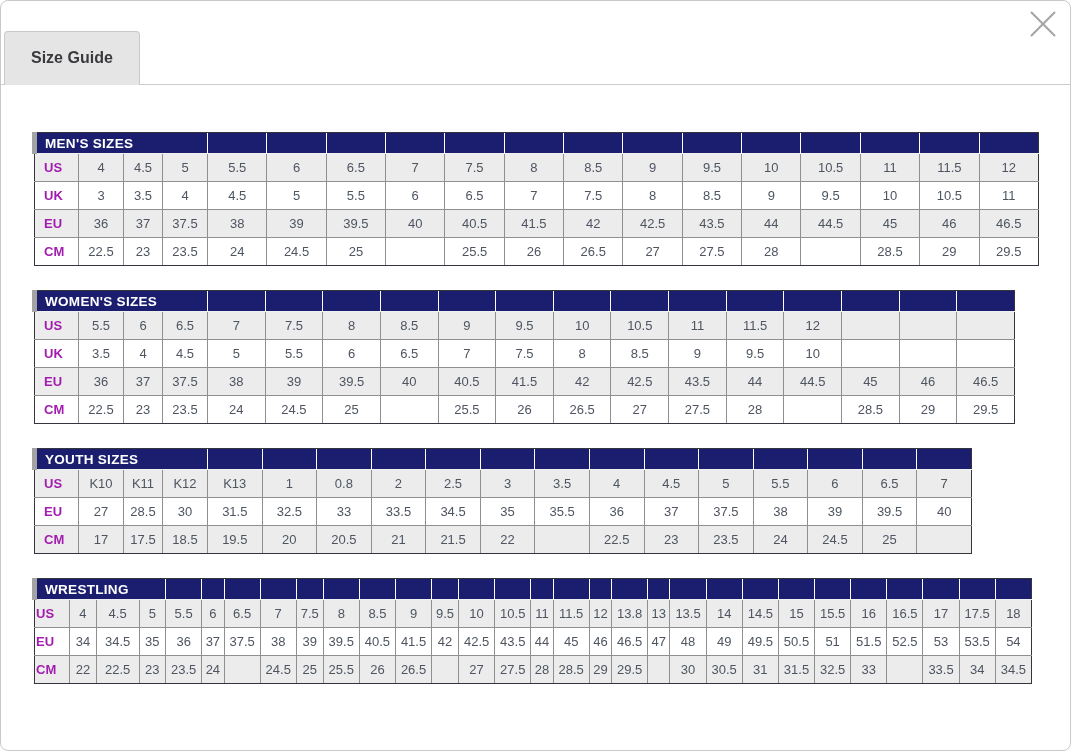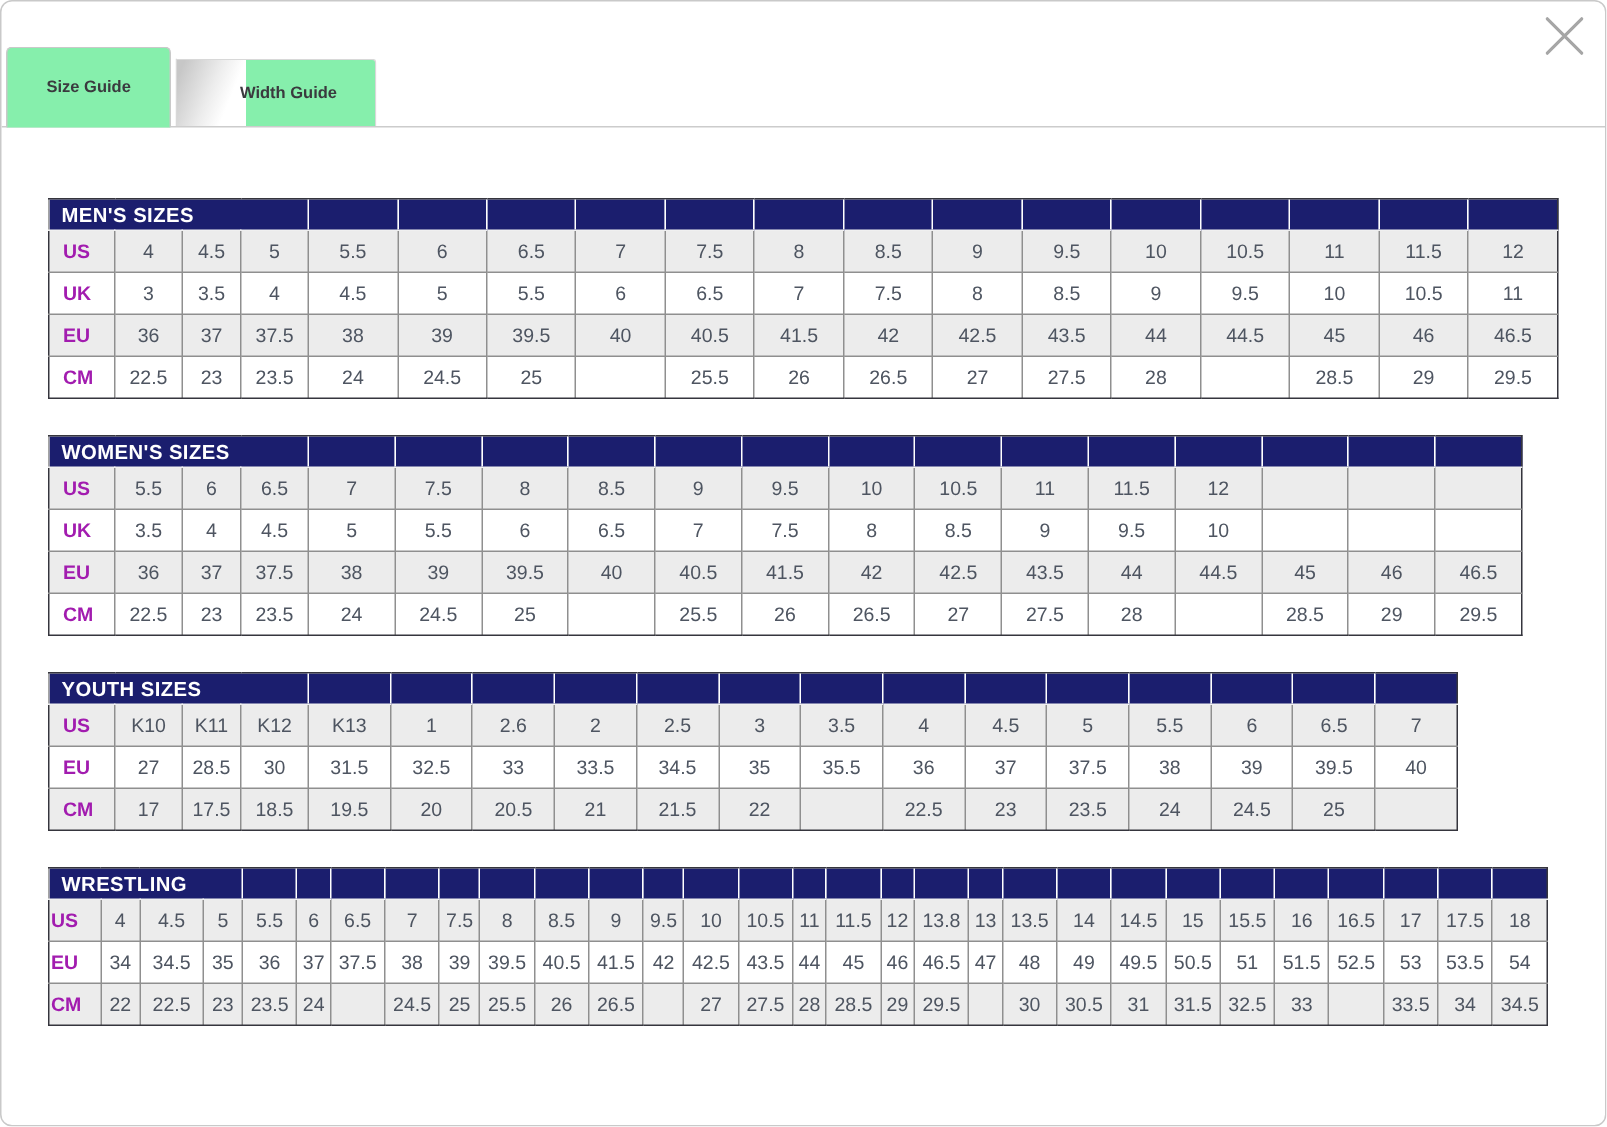--- a/index.html
+++ b/index.html
@@ -26,22 +26,22 @@
   .close-btn path { stroke: #a6a6a6; stroke-width: 2.4; fill: none; stroke-linecap: round; }
 
   
   .tabbar { position: relative; height: 84px; }
   .tab-rule {
     position: absolute; top: 83px; left: 0; right: 0; height: 1px;
     background: #cccccc; z-index: 1;
   }
   .tab {
     position: absolute;
-    background: #86efac;
-    font-weight: bold; font-size: 11px; color: #3a3a3e;
+    background: #e5e5e5;
+    font-weight: bold; font-size: 16px; color: #3a3a3e;
     white-space: nowrap; cursor: pointer;
   }
   .tab.active {
     left: 3px; top: 30px; height: 54px; line-height: 52px;
     padding: 0 26px;
     border: 1px solid #c9c9c9; border-bottom: none;
     border-radius: 4px 4px 0 0;
     z-index: 2;
   }
   .tab.inactive {
@@ -72,21 +72,21 @@
   .size-table th {
     background: #1b1e6e;
     height: 21px; padding: 0;
     border-left: 1px solid #ffffff;
     border-bottom: 1px solid #f0f0f0;
     border-top: 1px solid #35353d;
   }
   .size-table th.title {
     color: #ffffff; text-align: left;
     padding: 0 8px; font-size: 13.5px; letter-spacing: .3px;
-    border-left: 1px solid #a3a3a3;
+    border-left: 5px solid #a3a3a3;
     white-space: nowrap;
   }
   .size-table th:last-child { border-right: 1px solid #35353d; }
   .size-table td {
     border: 1px solid #8f8f8f;
     text-align: center; vertical-align: middle;
     height: 28px; padding: 0 2px;
     background: #ffffff;
     white-space: nowrap;
   }
@@ -105,23 +105,20 @@
 
 <div class="modal">
 
   <button class="close-btn" aria-label="Close">
     <svg viewBox="0 0 34 34">
       <path d="M4 4 L30 30 M30 4 L4 30"></path>
     </svg>
   </button>
 
   <div class="tabbar">
-    <div class="tab inactive">
-      <span class="tab-text">Width Guide</span>
-    </div>
     <div class="tab active">
       <span class="tab-text">Size Guide</span>
     </div>
     <div class="tab-rule"></div>
   </div>
 
   <div class="content">
     <div id="tables-area">
         <table class="size-table fixed" style="width: 1007px;">
           <colgroup>
@@ -410,21 +407,21 @@
             </tr>
           </thead>
           <tbody>
             <tr class="stripe">
               <td class="label">US</td>
               <td>K10</td>
               <td>K11</td>
               <td>K12</td>
               <td>K13</td>
               <td>1</td>
-              <td>2.6</td>
+              <td>0.8</td>
               <td>2</td>
               <td>2.5</td>
               <td>3</td>
               <td>3.5</td>
               <td>4</td>
               <td>4.5</td>
               <td>5</td>
               <td>5.5</td>
               <td>6</td>
               <td>6.5</td>

